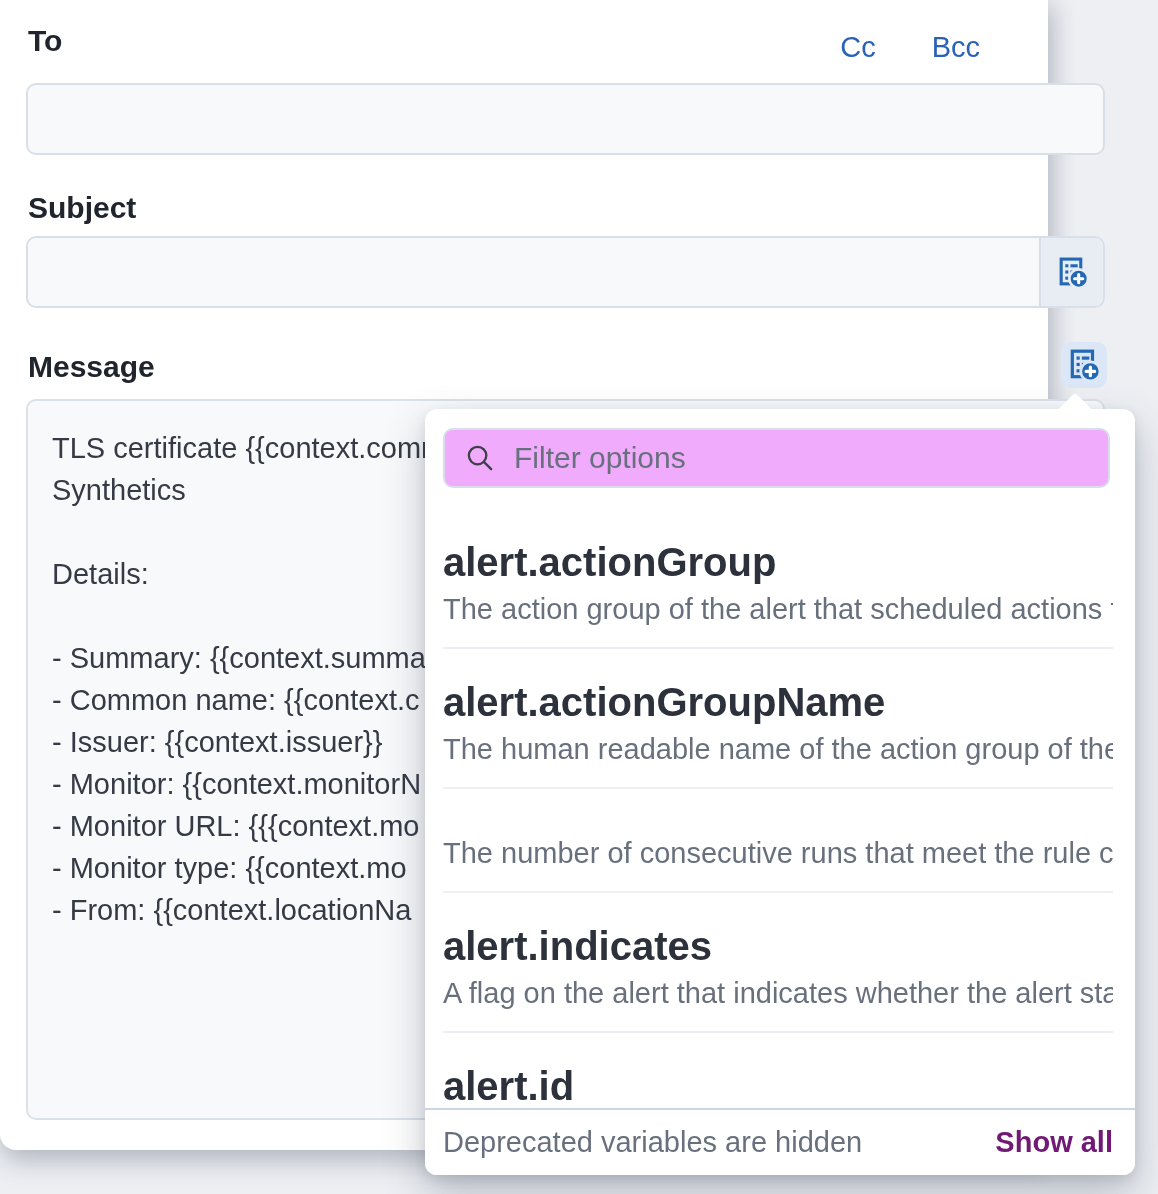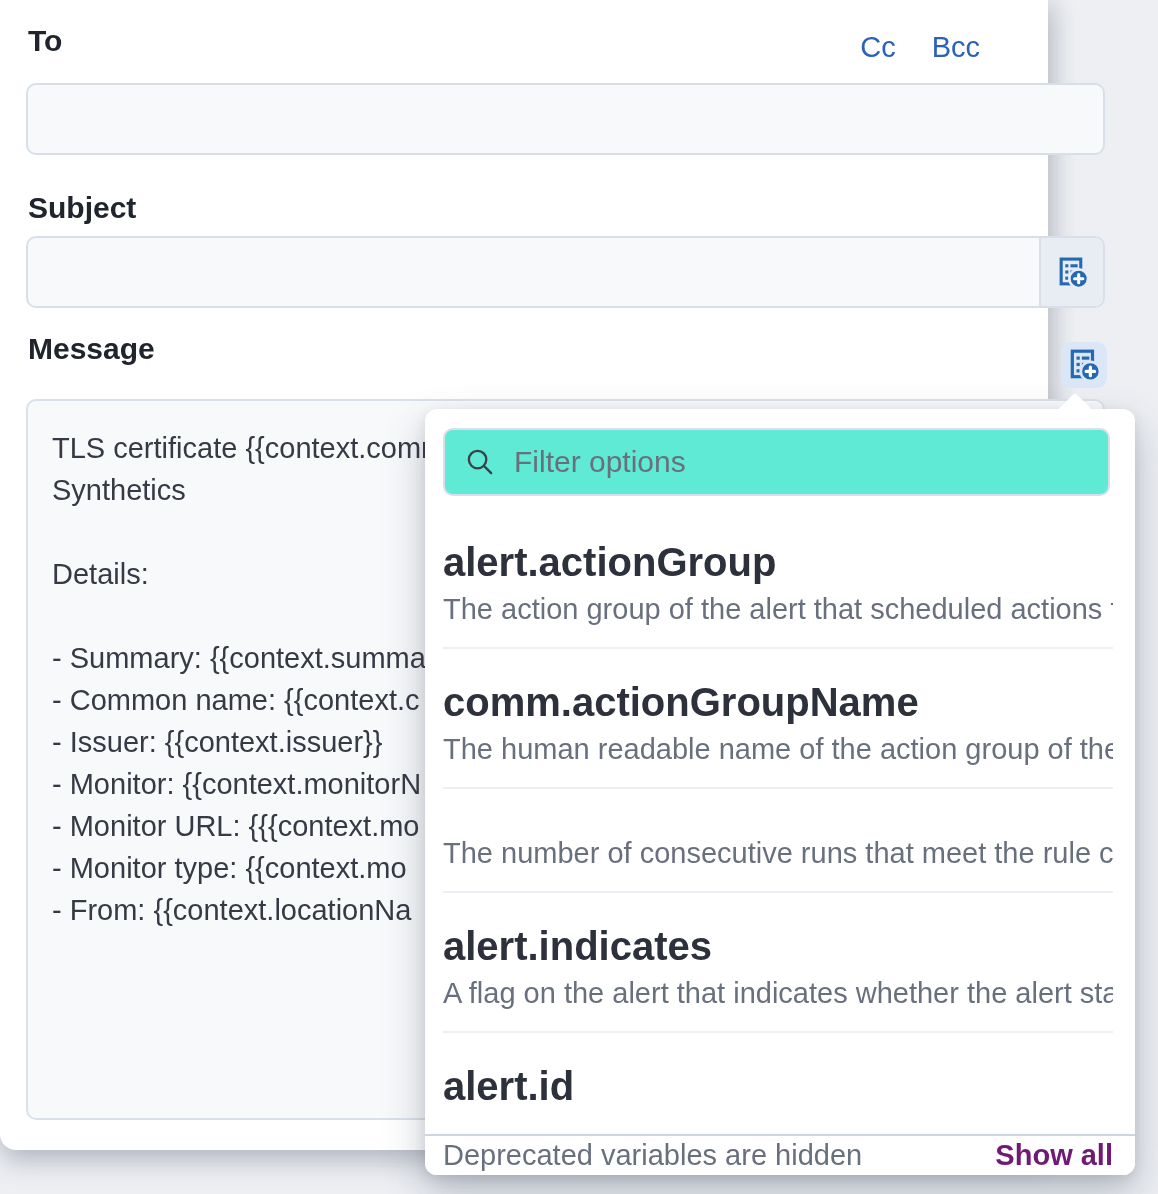--- a/index.html
+++ b/index.html
@@ -15,23 +15,23 @@
     position:absolute; left:0; top:0; width:1048px; height:1150px;
     background:#ffffff; border-radius:0 0 16px 16px;
     box-shadow:0 12px 26px rgba(60,70,90,.28), 10px 0 20px rgba(60,70,90,.10);
     text-decoration:underline;
   }
   .field-label {
     position:absolute; left:28px; font-size:30px; font-weight:700; color:#20242c;
   }
   .label-to { top:24px; }
   .label-subject { top:191px;text-align:center; }
-  .label-message { top:332px; }
+  .label-message { top:350px; }
   .cc-links {
-    position:absolute; top:31px; right:68px; display:flex; gap:36px;
+    position:absolute; top:31px; right:68px; display:flex; gap:56px;
     font-size:29px; color:#2a62b8;
   }
   .cc-links span { cursor:pointer; }
   .input-box {
     position:absolute; left:26px; width:1079px;
     background:#f8f9fb; border:2px solid #d9dfe9; border-radius:10px;
   }
   .to-input { top:83px; height:72px; }
   .subject-input { top:236px; height:72px; }
   .append-btn {
@@ -55,41 +55,41 @@
   .popover {
     position:absolute; left:425px; top:409px; width:710px; height:766px;
     background:#ffffff; border-radius:12px;
     box-shadow:0 18px 42px rgba(55,65,85,.30), 0 4px 12px rgba(55,65,85,.12);
   }
   .popover-arrow {
     position:absolute; top:-11px; left:637px; width:26px; height:26px;
     background:#ffffff; transform:rotate(45deg); border-radius:3px;
   }
   .filter-wrap {
-    position:absolute; left:18px; top:19px; width:667px; height:68px;
-    background:#5eead4; border:2px solid #d9dfe9; border-radius:10px;
+    position:absolute; left:18px; top:19px; width:667px; height:60px;
+    background:#f0abfc; border:2px solid #d9dfe9; border-radius:10px;
     display:flex; align-items:center; padding:0 20px; gap:16px;
   }
   .filter-input {
     flex:1; border:none; outline:none; background:transparent;
     font-size:30px; color:#353a44; font-family:inherit; min-width:0;
   }
   .filter-input::placeholder { color:#69707d; opacity:1; }
   .var-list {
     position:absolute; left:0; right:0; top:100px; bottom:49px; overflow:hidden;
   }
   .var-item { padding:35px 22px 0 18px; cursor:pointer; }
   .var-title { font-size:40px; line-height:36px; font-weight:700; color:#2c313b; }
   .var-desc {
     margin-top:10px; font-size:29px; line-height:38px; color:#69707d;
     white-space:nowrap; overflow:hidden;
   }
   .var-divider { margin-top:19px; height:0; border-bottom:2px solid #eceff4; }
   .pop-footer {
-    position:absolute; left:0; right:0; bottom:0; height:41px;
+    position:absolute; left:0; right:0; bottom:0; height:67px;
     background:#ffffff; border-top:2px solid #ccd5e2; border-radius:0 0 12px 12px;
     display:flex; align-items:center; justify-content:space-between;
     padding:0 22px 0 18px;
   }
   .footer-note { font-size:29px; color:#69707d; }
   .show-all { font-size:29px; color:#701a75; font-weight:700; cursor:pointer; }
   .icon-svg { display:block; }
 </style>
 </head>
 <body>
@@ -171,21 +171,21 @@
     <input class="filter-input" type="text" placeholder="Filter options" style="">
   </div>
 
   <div class="var-list">
     <div class="var-item">
       <div class="var-title">alert.actionGroup</div>
       <div class="var-desc">The action group of the alert that scheduled actions for the</div>
       <div class="var-divider"></div>
     </div>
     <div class="var-item">
-      <div class="var-title">comm.actionGroupName</div>
+      <div class="var-title">alert.actionGroupName</div>
       <div class="var-desc">The human readable name of the action group of the alert t</div>
       <div class="var-divider"></div>
     </div>
     <div class="var-item">
       <div class="var-desc">The number of consecutive runs that meet the rule conditio</div>
       <div class="var-divider"></div>
     </div>
     <div class="var-item">
       <div class="var-title">alert.indicates</div>
       <div class="var-desc">A flag on the alert that indicates whether the alert status is</div>

